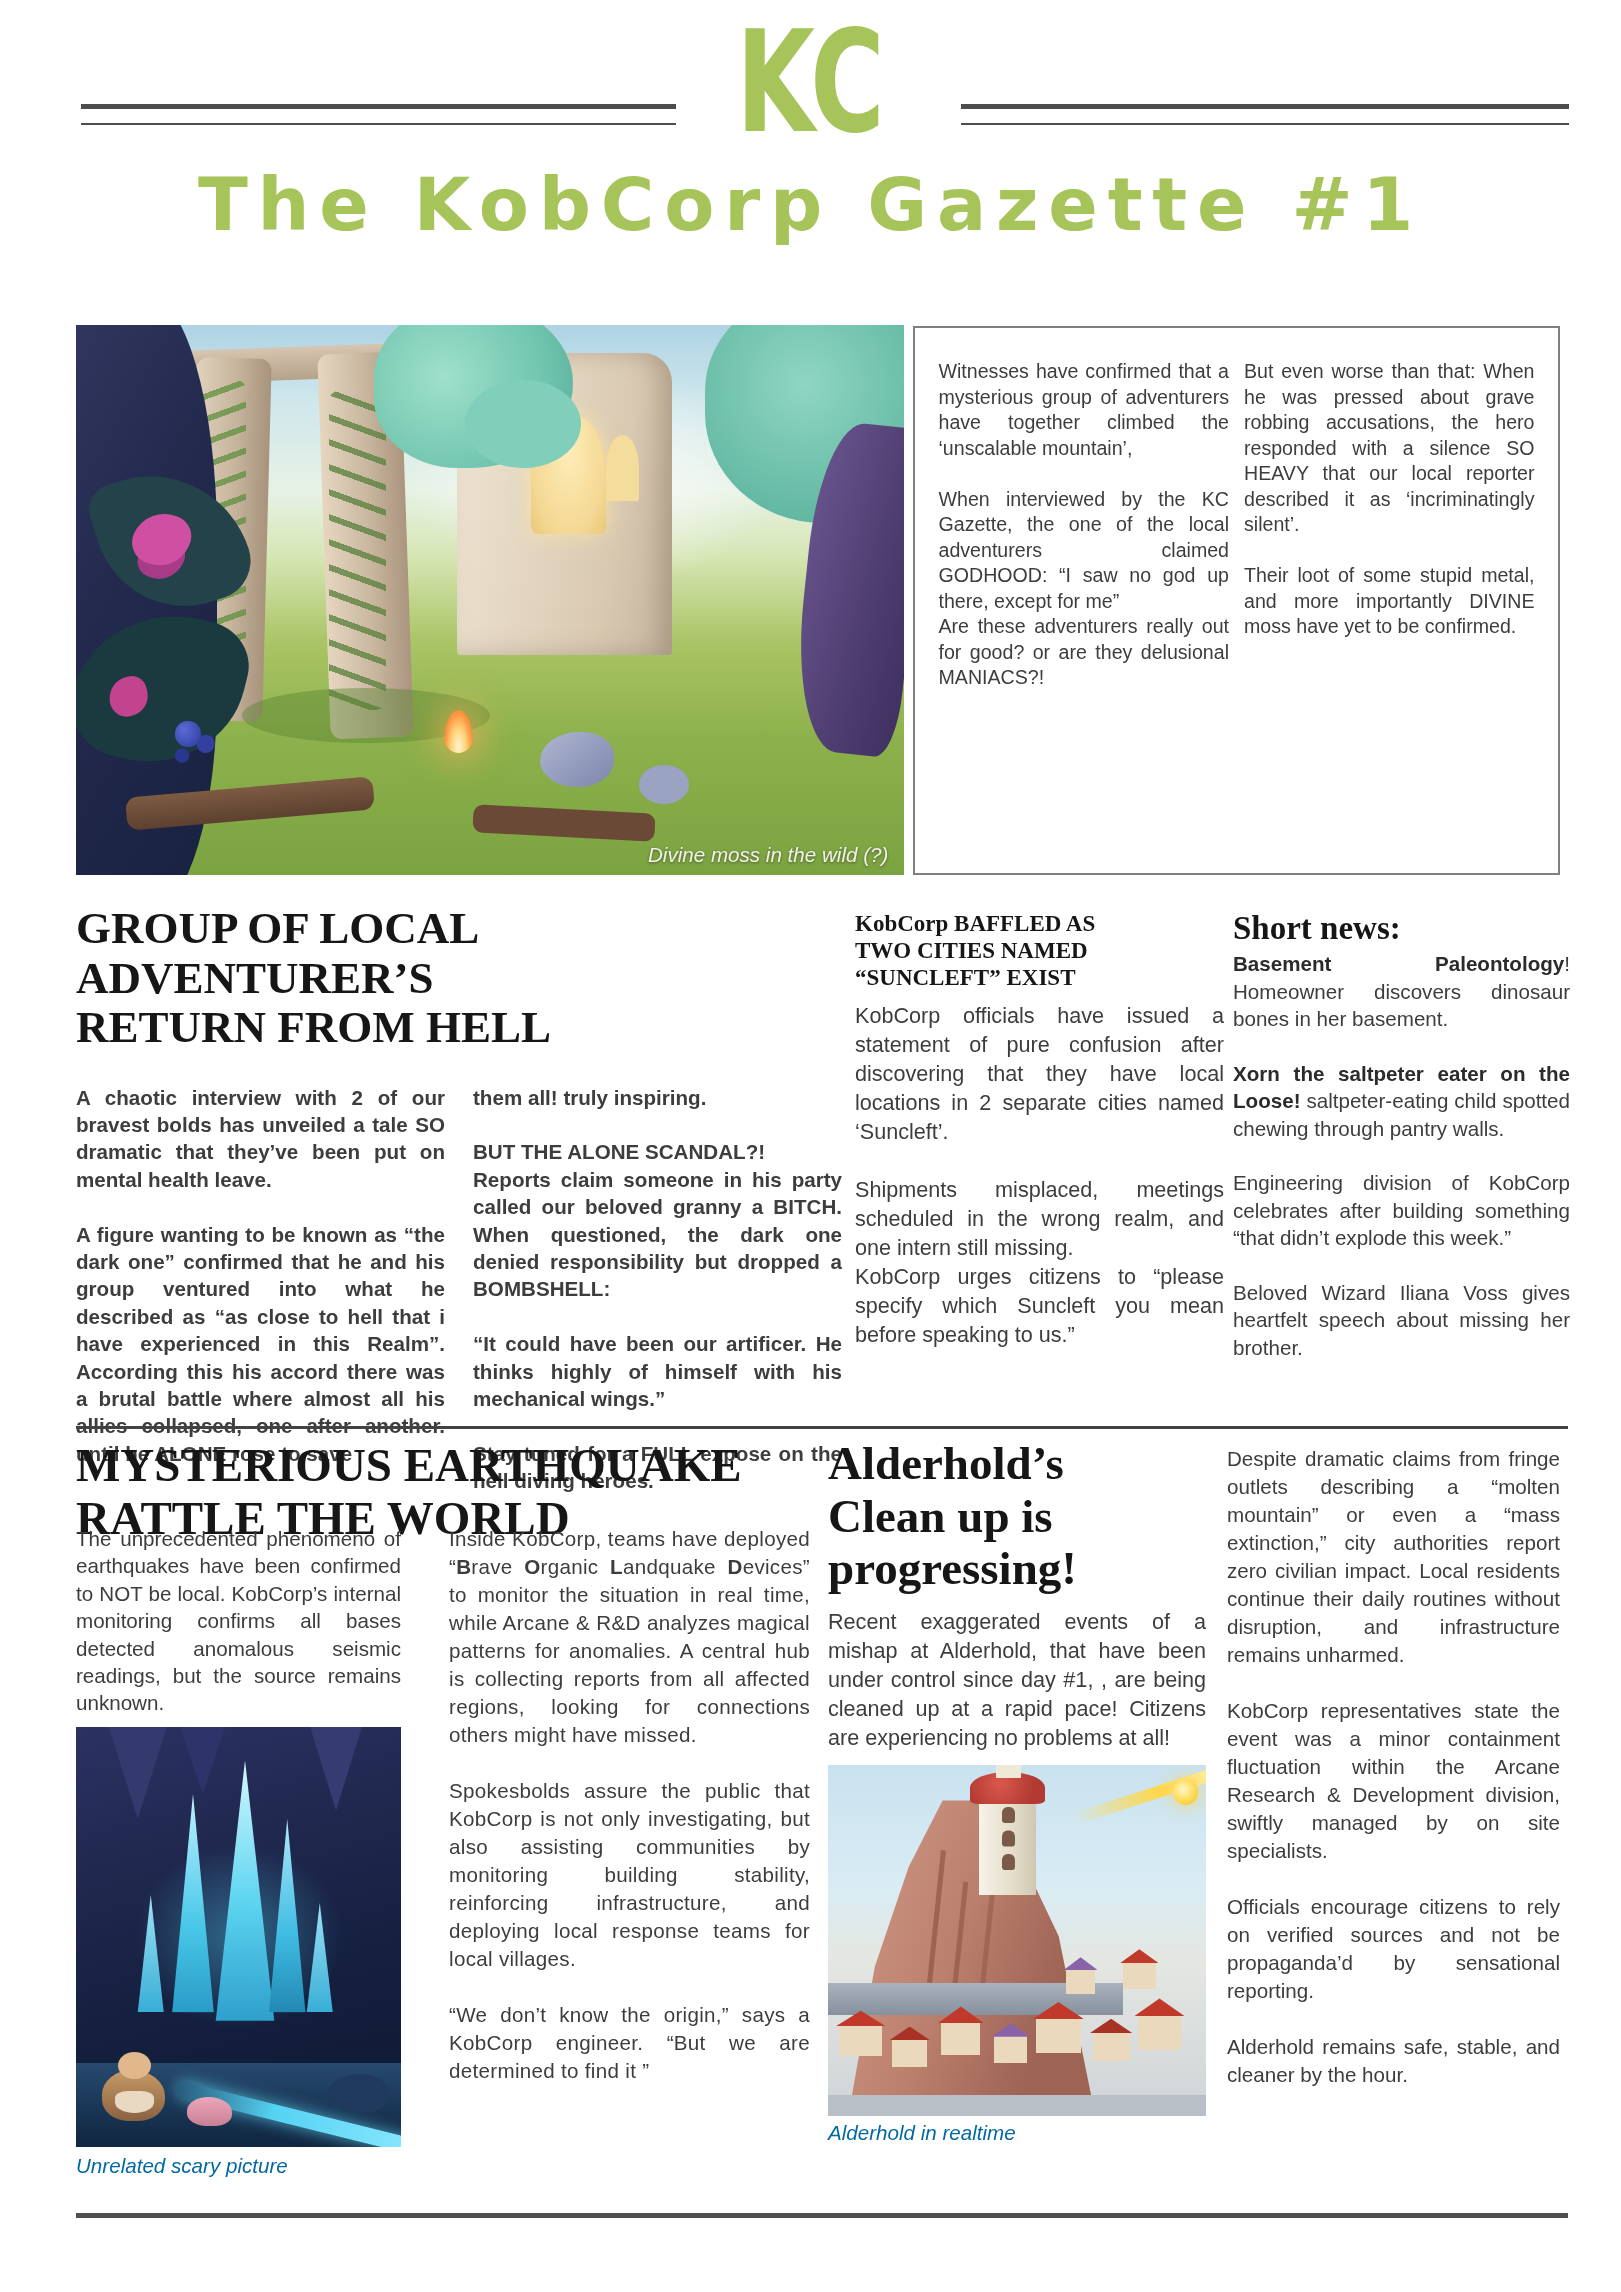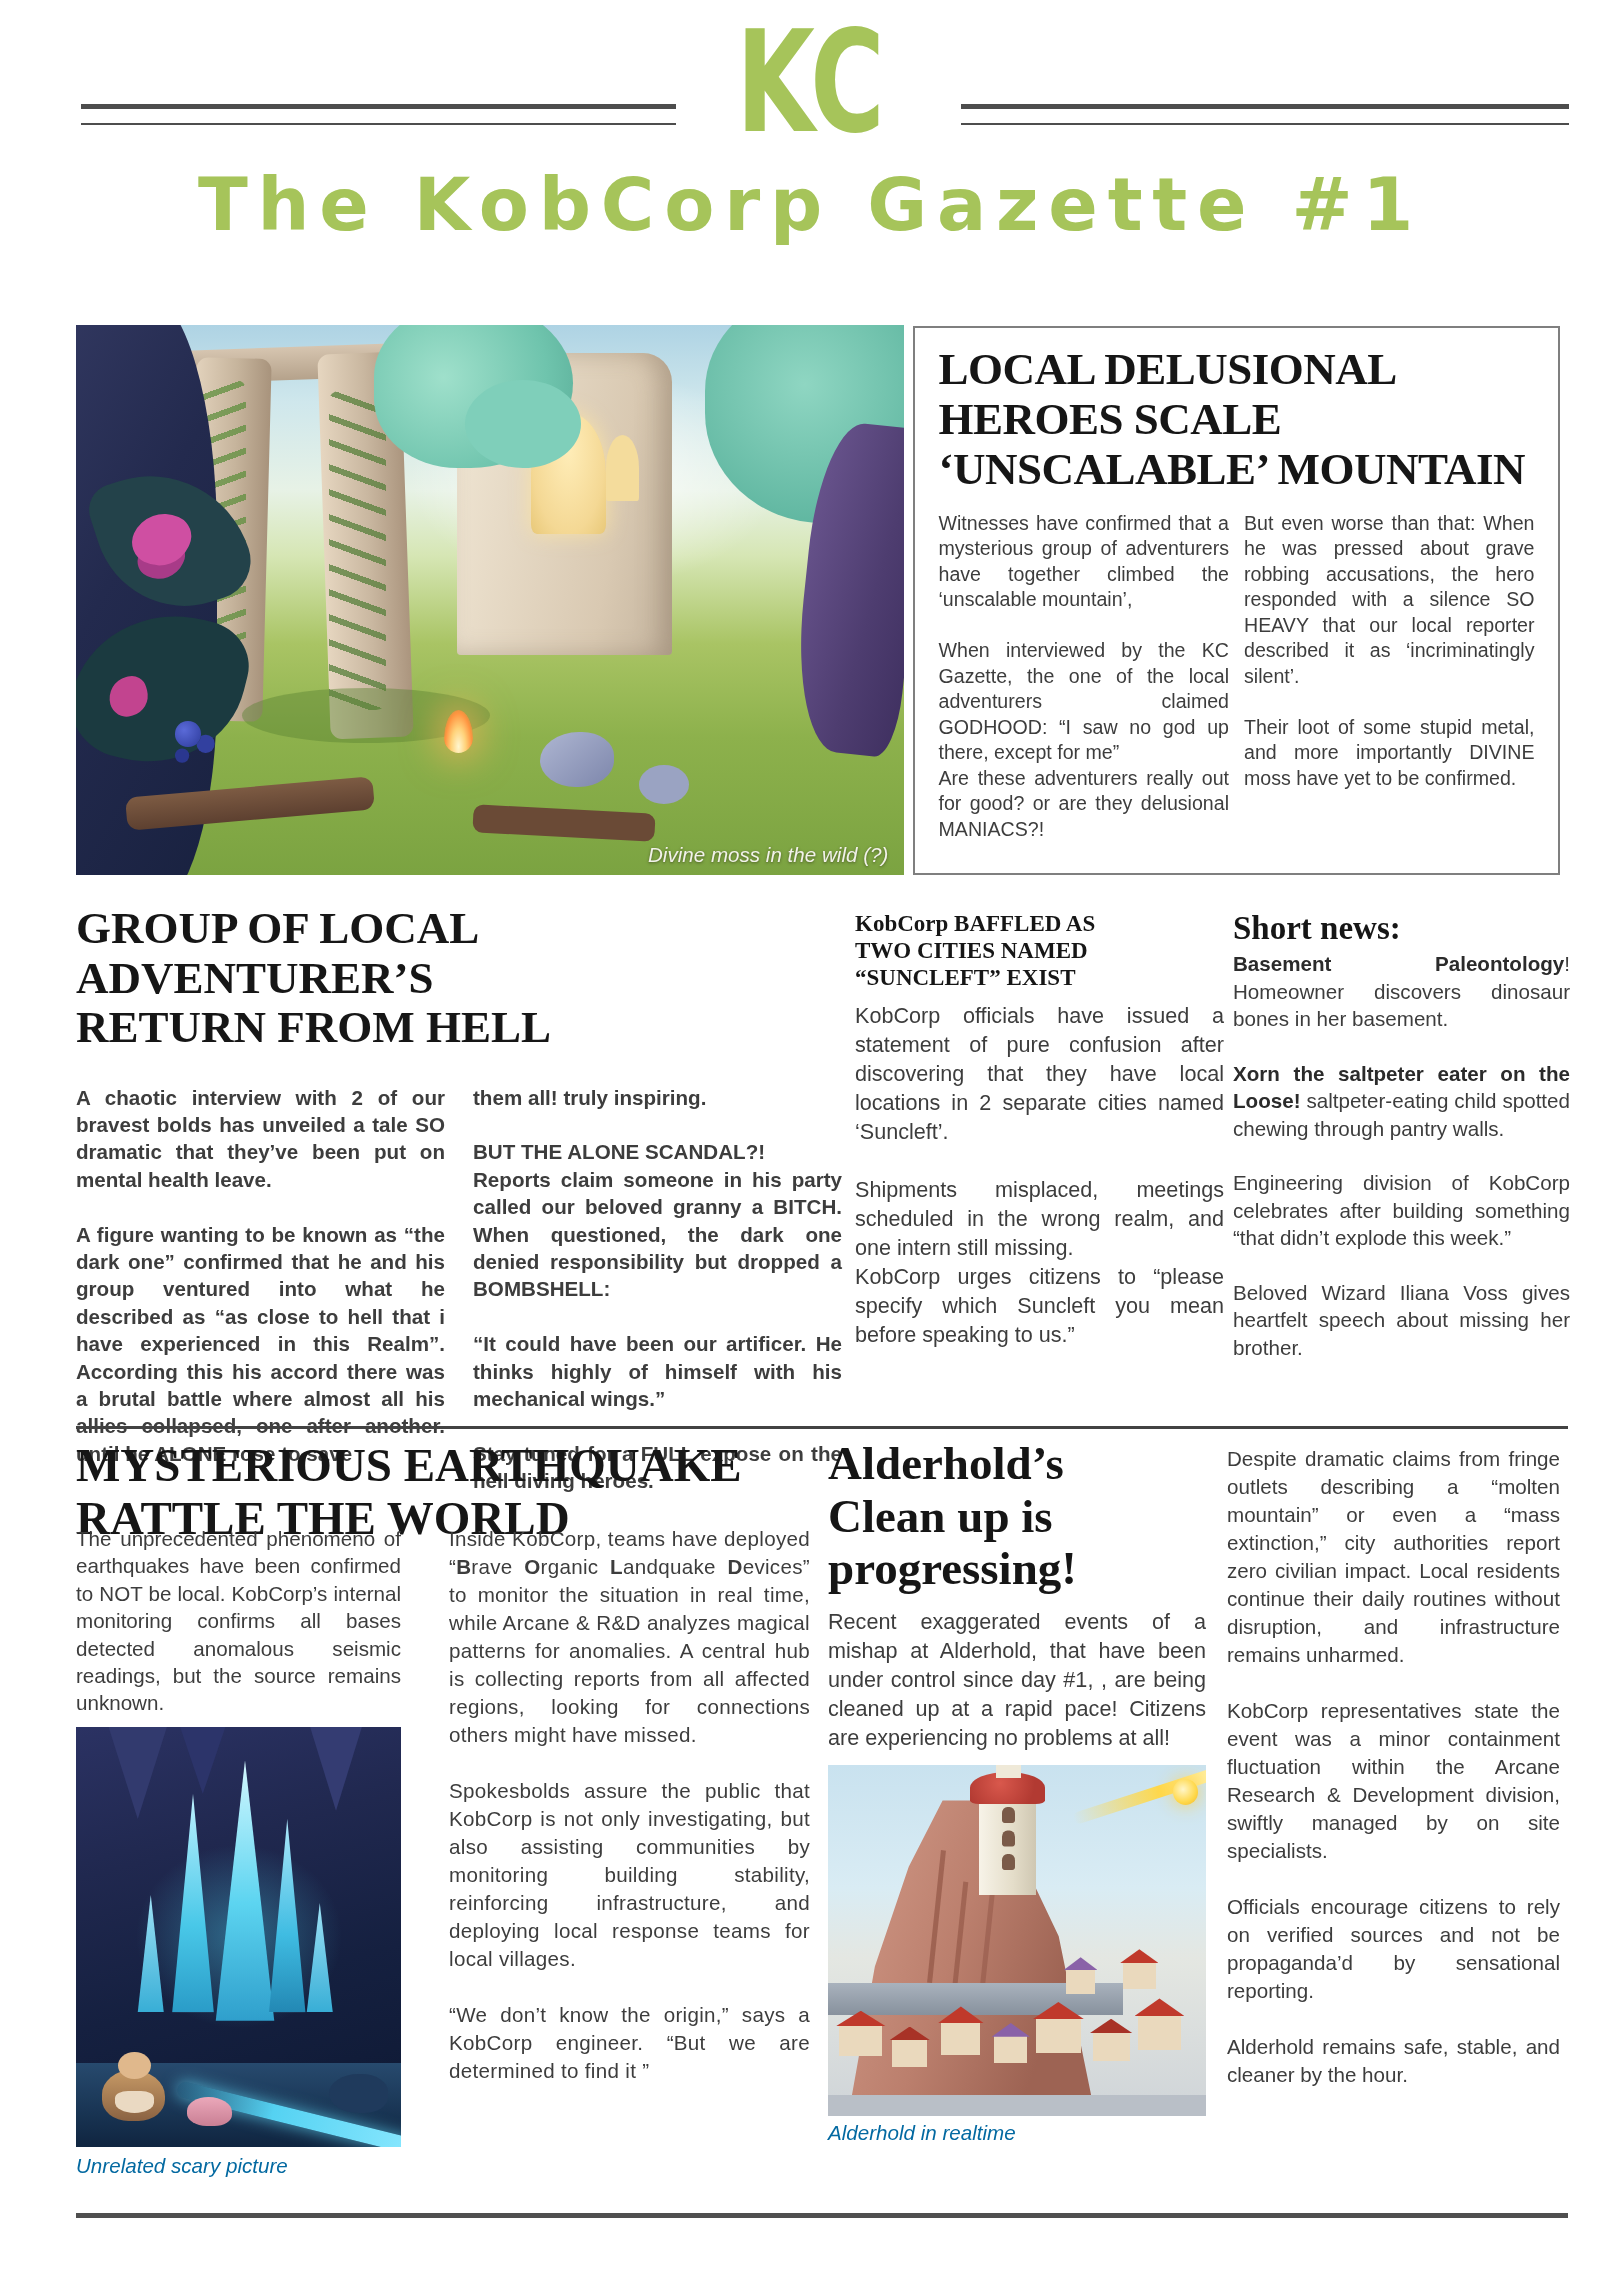--- a/index.html
+++ b/index.html
@@ -201,25 +201,20 @@
     <div class="h-grassdark"></div>
     <div class="h-rock1"></div>
     <div class="h-rock2"></div>
     <div class="h-log"></div>
     <div class="h-log2"></div>
     <div class="h-fire"></div>
     <figcaption class="hero-caption">Divine moss in the wild (?)</figcaption>
   </figure>
 
   <article class="top-box">
-    <h2 class="hl">
-      <span class="hl-line">LOCAL DELUSIONAL</span>
-      <span class="hl-line">HEROES SCALE</span>
-      <span class="hl-line">‘UNSCALABLE’ MOUNTAIN</span>
-    </h2>
     <div class="cols2">
       <div class="col">
         <p class="just">Witnesses have confirmed that a mysterious group of adventurers have together climbed the ‘unscalable mountain’,</p>
         <p class="just gap">When interviewed by the KC Gazette, the one of the local adventurers claimed GODHOOD: “I saw no god up there, except for me”</p>
         <p class="just">Are these adventurers really out for good? or are they delusional MANIACS?!</p>
       </div>
       <div class="col">
         <p class="just">But even worse than that: When he was pressed about grave robbing accusations, the hero responded with a silence SO HEAVY that our local reporter described it as ‘incriminatingly silent’.</p>
         <p class="just gap">Their loot of some stupid metal, and more importantly DIVINE moss have yet to be confirmed.</p>
       </div>

